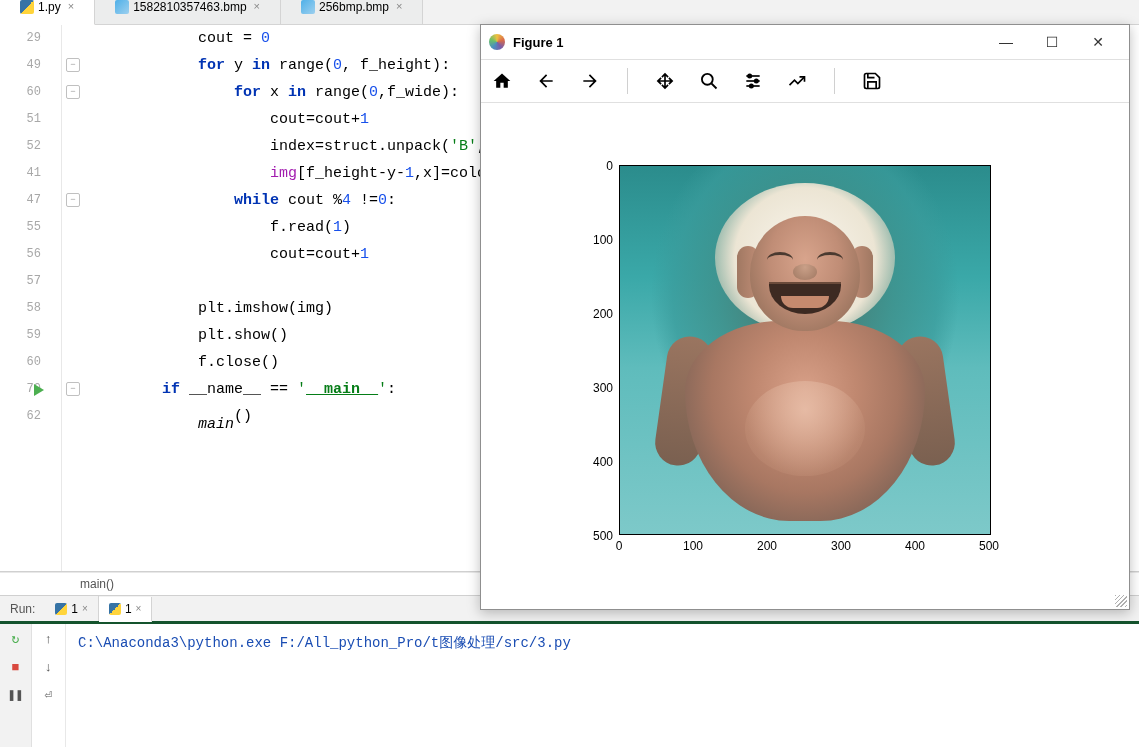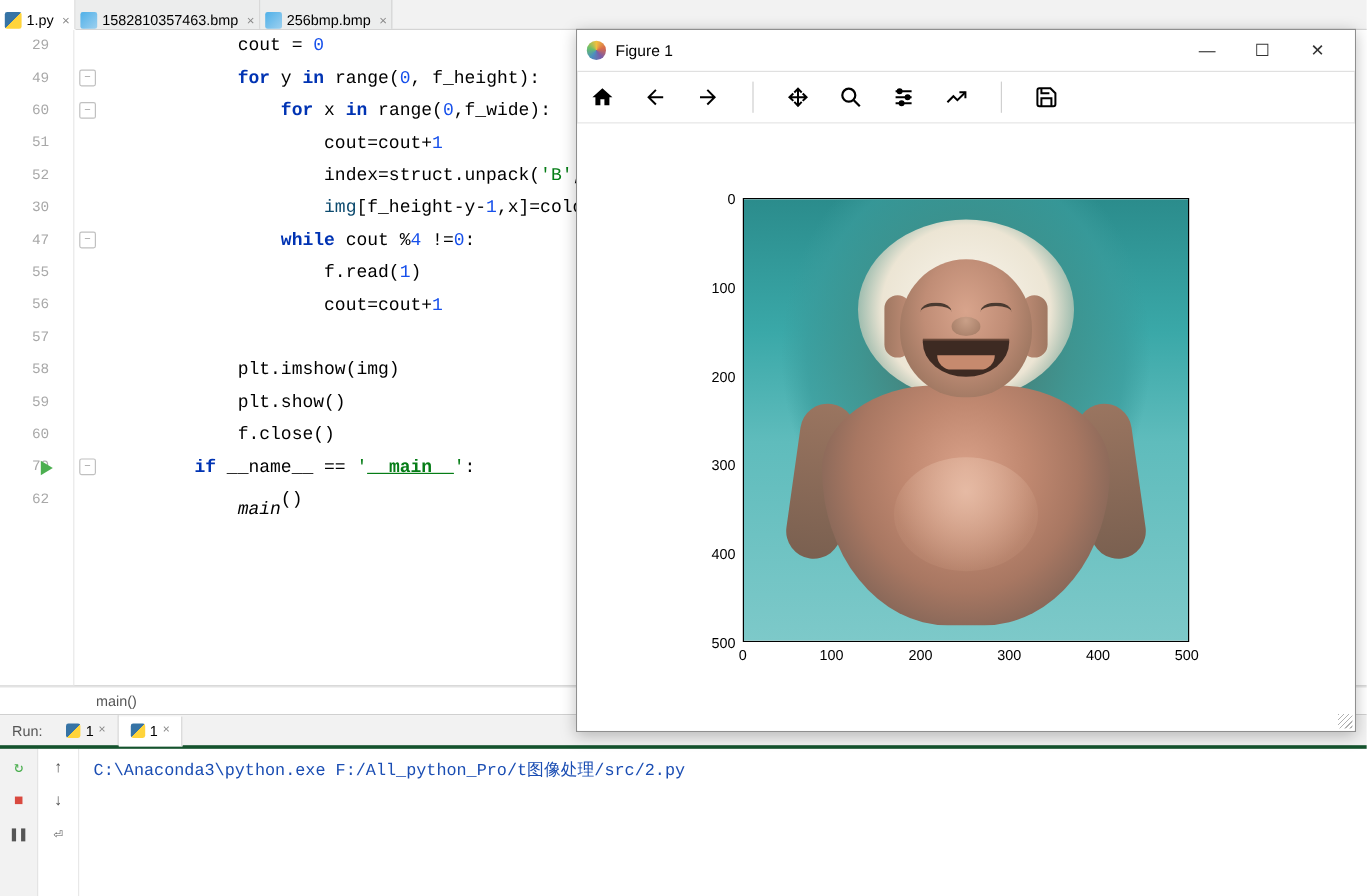--- a/index.html
+++ b/index.html
@@ -16,22 +16,22 @@
 
 .tabs {
   height: 25px;
   background: #f2f2f2;
   border-bottom: 1px solid #d4d4d4;
   display: flex;
   align-items: stretch;
 }
 .tab {
   display: flex;
-  align-items: flex-end;
-  padding: 0 4px;
+  align-items: flex-start;
+  padding: 0 20px;
   border-right: 1px solid #d4d4d4;
   background: #eceded;
   gap: 4px;
   cursor: pointer;
   font-size: 12px;
 }
 .tab.active { background: #fff; border-bottom: 1px solid #fff; margin-bottom: -1px; }
 .tab .closex { color: #888; font-size: 11px; margin-left: 3px; }
 .tab-icon { width: 14px; height: 14px; display: inline-block; }
 .py-icon { background: linear-gradient(135deg,#3673a5 50%,#ffd43b 50%); border-radius: 2px; }
@@ -86,21 +86,21 @@
   padding-left: 2px;
   white-space: pre;
   overflow: hidden;
 }
 .code-line { height: 27px; display: flex; align-items: center; }
 .kw { color: #0033b3; font-weight: bold; }
 .num { color: #1750eb; }
 .str { color: #067d17; }
 .strb { color: #067d17; font-weight: bold; text-decoration: underline; }
 .fn { font-style: italic; margin-top: 16px; }
-.link { color: #0c4a6e; }
+.link { color: #a21caf; }
 
 .breadcrumb {
   height: 24px;
   display: flex;
   align-items: center;
   padding-left: 80px;
   font-size: 12px;
   color: #555;
   background: #fff;
   border-top: 1px solid #e8e8e8;
@@ -181,21 +181,21 @@
   display: flex;
   align-items: center;
   padding: 0 8px;
   background: #fff;
 }
 .fig-title .mpl-icon {
   width: 16px; height: 16px; border-radius: 50%;
   background: conic-gradient(#f0c040,#d96c4a,#7a5ca8,#4a90c0,#6abf69,#f0c040);
   margin-right: 8px;
 }
-.fig-title .title { flex: 1; font-size: 13px; }
+.fig-title .title { flex: 1; font-size: 13px; font-weight: bold; }
 .winbtn { width: 46px; text-align: center; font-size: 14px; color: #333; cursor: pointer; }
 .fig-toolbar {
   height: 44px;
   border-top: 1px solid #e0e0e0;
   border-bottom: 1px solid #e0e0e0;
   display: flex;
   align-items: center;
   padding: 0 10px;
   gap: 22px;
 }
@@ -336,21 +336,21 @@
   </div>
 </div>
 
 <div class="editor">
   <div class="gutter" id="gutter">
       <div class="ln">29</div>
       <div class="ln">49</div>
       <div class="ln">60</div>
       <div class="ln">51</div>
       <div class="ln">52</div>
-      <div class="ln">30</div>
+      <div class="ln">41</div>
       <div class="ln">47</div>
       <div class="ln">55</div>
       <div class="ln">56</div>
       <div class="ln">57</div>
       <div class="ln">58</div>
       <div class="ln">59</div>
       <div class="ln">60</div>
       <div class="ln">70</div>
       <div class="ln">62</div>
     </div>
@@ -387,21 +387,21 @@
     <div class="tb-btn" style="color:#4caf50">↻</div>
     <div class="tb-btn" style="color:#d9493f">■</div>
     <div class="tb-btn">❚❚</div>
   </div>
   <div class="run-toolbar2">
     <div class="tb-btn">↑</div>
     <div class="tb-btn">↓</div>
     <div class="tb-btn">⏎</div>
   </div>
   <div class="run-output">
-    <div class="out-path">C:\Anaconda3\python.exe F:/All_python_Pro/t图像处理/src/2.py</div>
+    <div class="out-path">C:\Anaconda3\python.exe F:/All_python_Pro/t图像处理/src/3.py</div>
   </div>
 </div>
 
 <div class="figure-window">
   <div class="fig-title">
     <span class="mpl-icon"></span>
     <span class="title">Figure 1</span>
     <span class="winbtn">—</span>
     <span class="winbtn">☐</span>
     <span class="winbtn">✕</span>

